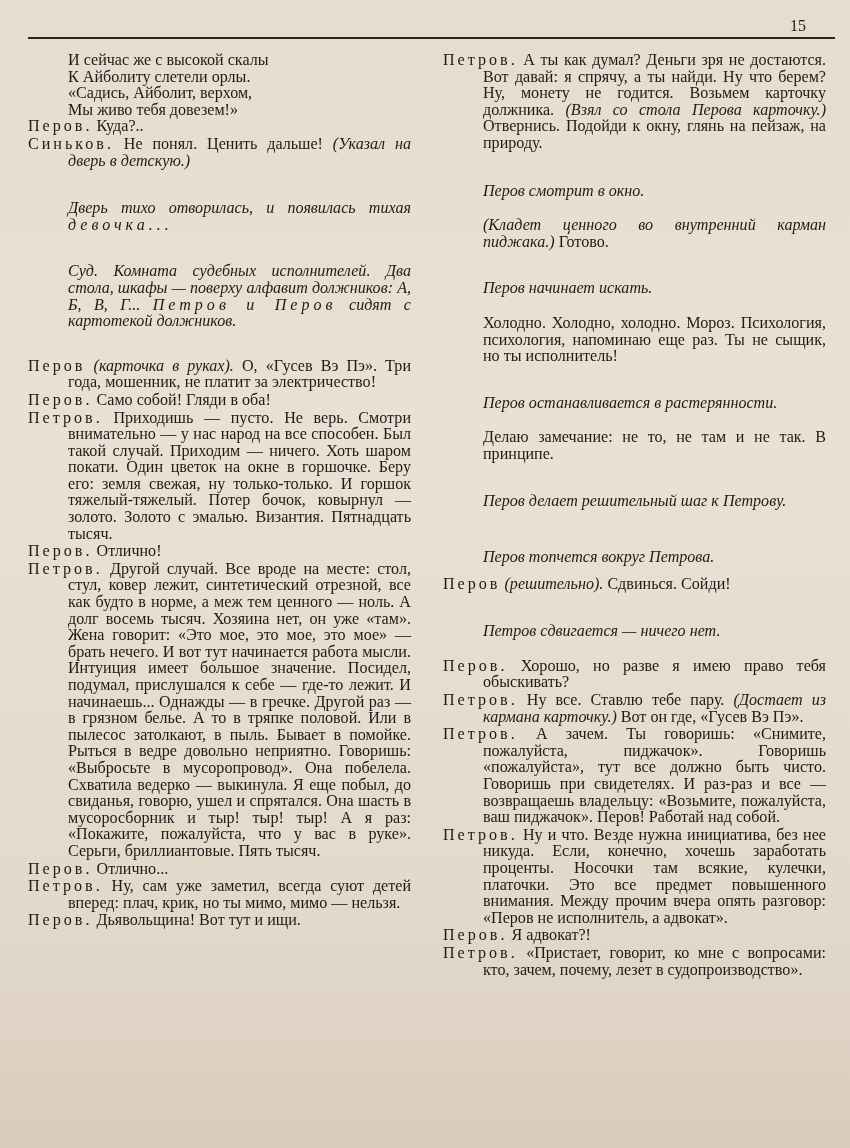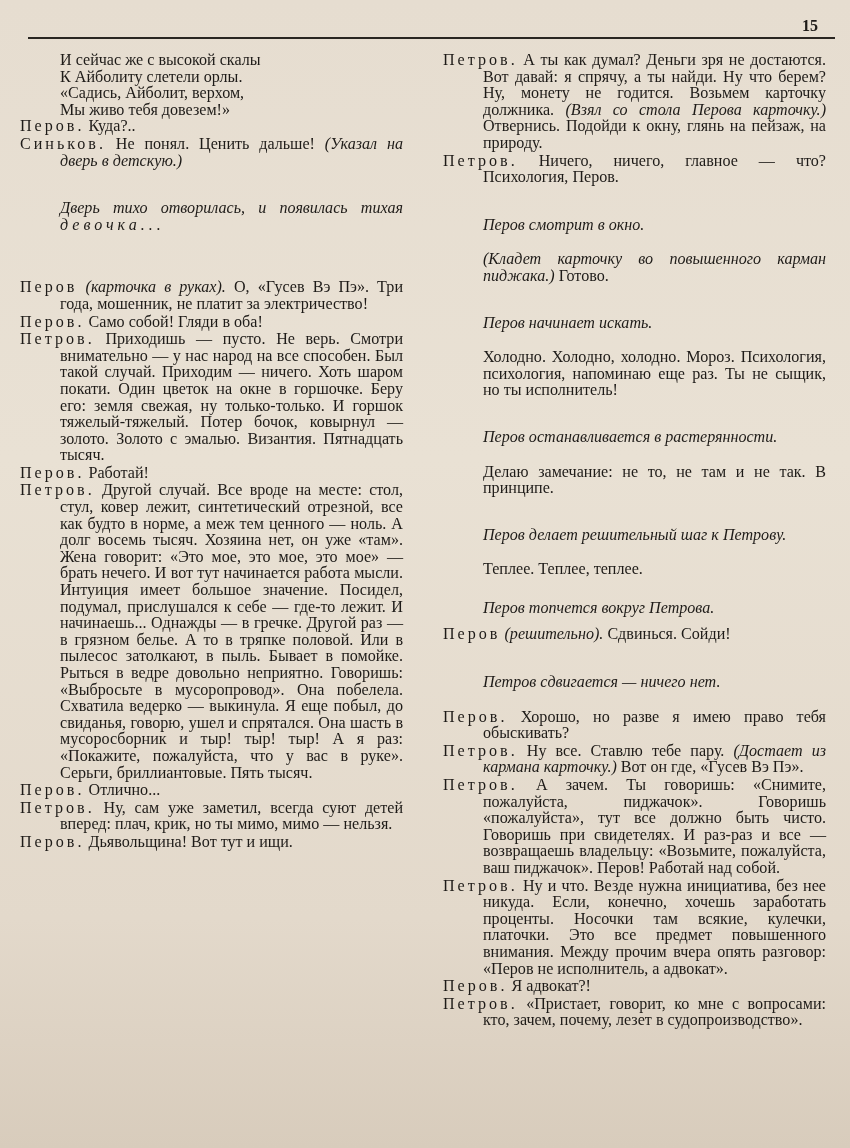--- a/index.html
+++ b/index.html
@@ -4,31 +4,31 @@
 <style>
   html, body { margin:0; padding:0; }
   body {
     width:850px; height:1148px; overflow:hidden;
     background: linear-gradient(180deg, #e6ddd0 0%, #e9e1d4 40%, #e3d9cb 80%, #d8ccbc 100%);
     font-family: "Liberation Serif", "DejaVu Serif", serif;
     color:#1e1b18;
     position:relative;
   }
   .page-number {
-    position:absolute; top:17px; left:790px; width:40px; text-align:center;
-    font-weight:bold; font-size:16px;
+    position:absolute; top:17px; left:790px; width:40px; text-align:left;
+    font-weight:normal; font-size:16px;
   }
   .header-rule {
     position:absolute; top:37px; left:28px; width:807px; height:0;
     border-top:2px solid #2a2622;
   }
   .col {
     position:absolute; top:52px; font-size:16.1px; line-height:16.6px;
   }
-  .col-left { left:20px; width:383px; }
+  .col-left { left:28px; width:383px; }
   .col-right { left:443px; width:383px; }
   .p { text-align:justify; text-align-last:left; }
   .speech { padding-left:40px; text-indent:-40px; margin:0 0 1px 0; }
   .speaker { letter-spacing:3px; }
   .it { font-style:italic; }
   .verse { padding-left:40px; white-space:pre-line; }
   .dir { padding-left:40px; font-style:italic;margin-top:12px; }
   .plain { padding-left:40px; }
   .gap { height:18px; }
   .gap-s { height:10px; }
@@ -45,53 +45,52 @@
 К Айболиту слетели орлы.
 «Садись, Айболит, верхом,
 Мы живо тебя довезем!»</div>
 
   <div class="p speech"><span class="speaker">Перов.</span><span> Куда?..</span></div>
   <div class="p speech"><span class="speaker">Синьков.</span><span> Не понял. Ценить дальше! </span><span class="it">(Указал на дверь в детскую.)</span></div>
 
   <div class="gap"></div>
   <div class="p dir"><span>Дверь тихо отворилась, и появилась тихая </span><span class="spaced">девочка...</span></div>
   <div class="gap"></div>
+  <div class="p dir"><span>Суд. Комната судебных исполнителей. Два стола, шкафы — поверху алфавит должников: А, Б, В, Г... </span><span class="spaced">Петров и Перов</span><span> сидят с картотекой должников.</span></div>
   <div class="gap"></div>
   <div class="gap-s"></div>
 
   <div class="p speech"><span class="speaker">Перов</span><span class="it"> (карточка в руках).</span><span> О, «Гусев Вэ Пэ». Три года, мошенник, не платит за электричество!</span></div>
   <div class="p speech"><span class="speaker">Перов.</span><span> Само собой! Гляди в оба!</span></div>
   <div class="p speech"><span class="speaker">Петров.</span><span> Приходишь — пусто. Не верь. Смотри внимательно — у нас народ на все способен. Был такой случай. Приходим — ничего. Хоть шаром покати. Один цветок на окне в горшочке. Беру его: земля свежая, ну только-только. И горшок тяжелый-тяжелый. Потер бочок, ковырнул — золото. Золото с эмалью. Византия. Пятнадцать тысяч.</span></div>
-  <div class="p speech"><span class="speaker">Перов.</span><span> Работай!</span></div>
+  <div class="p speech"><span class="speaker">Перов.</span><span> Отлично!</span></div>
   <div class="p speech"><span class="speaker">Петров.</span><span> Другой случай. Все вроде на месте: стол, стул, ковер лежит, синтетический отрезной, все как будто в норме, а меж тем ценного — ноль. А долг восемь тысяч. Хозяина нет, он уже «там». Жена говорит: «Это мое, это мое, это мое» — брать нечего. И вот тут начинается работа мысли. Интуиция имеет большое значение. Посидел, подумал, прислушался к себе — где-то лежит. И начинаешь... Однажды — в гречке. Другой раз — в грязном белье. А то в тряпке половой. Или в пылесос затолкают, в пыль. Бывает в помойке. Рыться в ведре довольно неприятно. Говоришь: «Выбросьте в мусоропровод». Она побелела. Схватила ведерко — выкинула. Я еще побыл, до свиданья, говорю, ушел и спрятался. Она шасть в мусоросборник и тыр! тыр! тыр! А я раз: «Покажите, пожалуйста, что у вас в руке». Серьги, бриллиантовые. Пять тысяч.</span></div>
   <div class="p speech"><span class="speaker">Перов.</span><span> Отлично...</span></div>
   <div class="p speech"><span class="speaker">Петров.</span><span> Ну, сам уже заметил, всегда суют детей вперед: плач, крик, но ты мимо, мимо — нельзя.</span></div>
   <div class="p speech"><span class="speaker">Перов.</span><span> Дьявольщина! Вот тут и ищи.</span></div>
 </div>
 
 <div class="col col-right">
   <div class="p speech"><span class="speaker">Петров.</span><span> А ты как думал? Деньги зря не достаются. Вот давай: я спрячу, а ты найди. Ну что берем? Ну, монету не годится. Возьмем карточку должника. </span><span class="it">(Взял со стола Перова карточку.)</span><span> Отвернись. Подойди к окну, глянь на пейзаж, на природу.</span></div>
-  <div class="p speech"><span class="speaker">Петров.</span><span> Ничего, ничего, главное — что? Психология, Перов.</span></div>
 
   <div class="gap"></div>
   <div class="p dir">Перов смотрит в окно.</div>
   <div class="gap"></div>
-  <div class="p plain"><span class="it">(Кладет карточку во повышенного карман пиджака.)</span><span> Готово.</span></div>
+  <div class="p plain"><span class="it">(Кладет ценного во внутренний карман пиджака.)</span><span> Готово.</span></div>
   <div class="gap"></div>
   <div class="p dir">Перов начинает искать.</div>
   <div class="gap"></div>
   <div class="p plain">Холодно. Холодно, холодно. Мороз. Психология, психология, напоминаю еще раз. Ты не сыщик, но ты исполнитель!</div>
   <div class="gap"></div>
   <div class="p dir">Перов останавливается в растерянности.</div>
   <div class="gap"></div>
   <div class="p plain">Делаю замечание: не то, не там и не так. В принципе.</div>
   <div class="gap"></div>
   <div class="p dir">Перов делает решительный шаг к Петрову.</div>
   <div class="gap"></div>
-  <div class="p plain">Теплее. Теплее, теплее.</div>
   <div class="gap-s"></div>
   <div class="p dir">Перов топчется вокруг Петрова.</div>
   <div class="gap-s"></div>
   <div class="p speech"><span class="speaker">Перов</span><span class="it"> (решительно).</span><span> Сдвинься. Сойди!</span></div>
   <div class="gap"></div>
   <div class="p dir">Петров сдвигается — ничего нет.</div>
   <div class="gap"></div>
   <div class="p speech"><span class="speaker">Перов.</span><span> Хорошо, но разве я имею право тебя обыскивать?</span></div>
   <div class="p speech"><span class="speaker">Петров.</span><span> Ну все. Ставлю тебе пару. </span><span class="it">(Достает из кармана карточку.)</span><span> Вот он где, «Гусев Вэ Пэ».</span></div>
   <div class="p speech"><span class="speaker">Петров.</span><span> А зачем. Ты говоришь: «Снимите, пожалуйста, пиджачок». Говоришь «пожалуйста», тут все должно быть чисто. Говоришь при свидетелях. И раз-раз и все — возвращаешь владельцу: «Возьмите, пожалуйста, ваш пиджачок». Перов! Работай над собой.</span></div>

